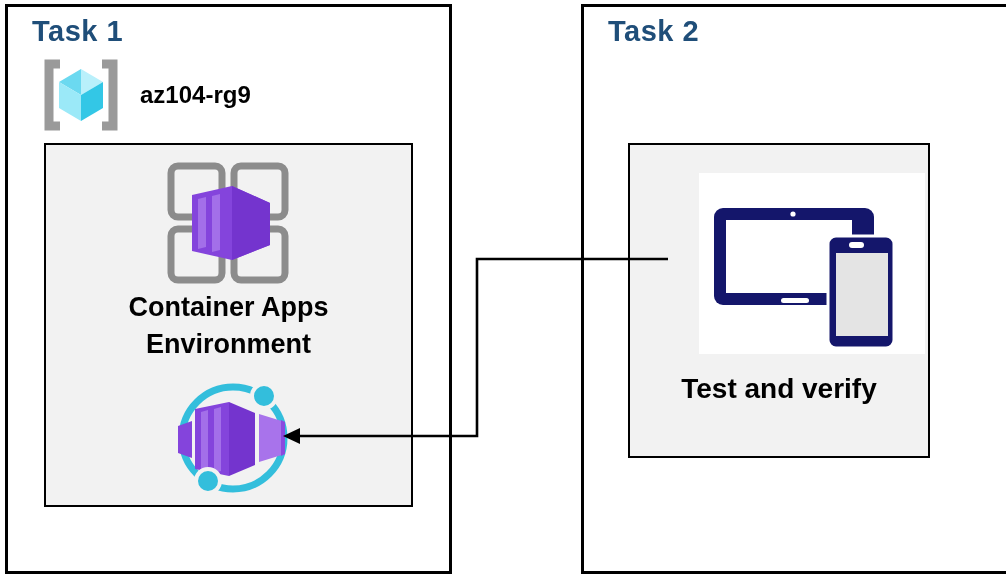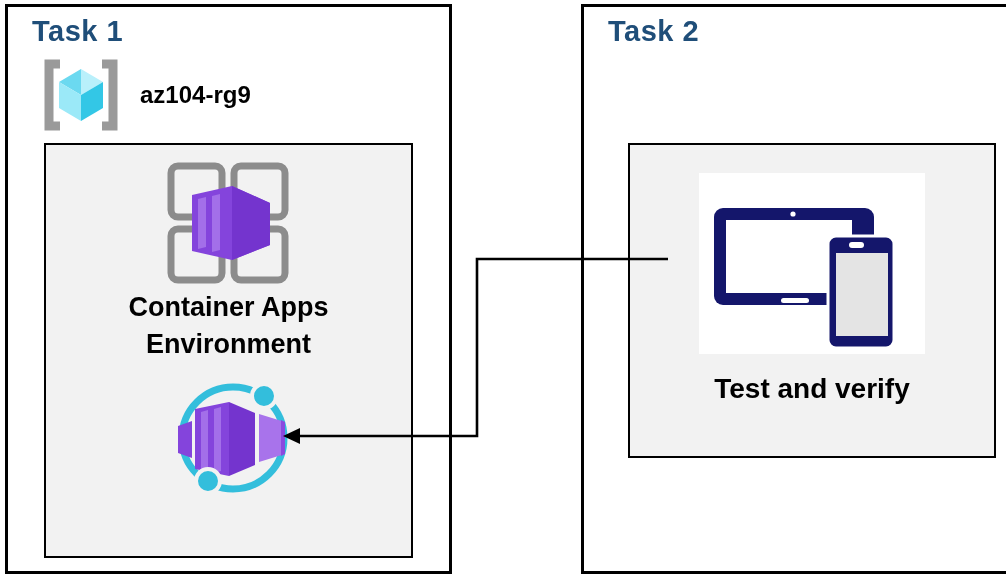--- a/index.html
+++ b/index.html
@@ -9,22 +9,22 @@
   .task-box{position:absolute;top:4px;height:570px;background:#fff;border:3px solid var(--box-border,#000);box-sizing:border-box;}
   .task1{left:5px;width:447px;}
   .task2{left:555px;width:446px;margin-left:26px;}
 
   .task-title{position:absolute;top:8px;left:24px;margin:0;font-size:29px;font-weight:bold;color:var(--task-title,#1F4E79);letter-spacing:0.5px;}
 
   .rg-row{position:absolute;top:50px;left:28px;display:flex;align-items:center;}
   .rg-name{font-size:24px;font-weight:bold;color:var(--label-text,#000);margin-left:14px;}
 
   .inner-box{position:absolute;background:var(--inner-fill,#F2F2F2);border:2px solid var(--box-border,#000);box-sizing:border-box;}
-  .inner1{left:36px;top:136px;width:369px;height:415px;}
-  .inner2{left:44px;top:136px;width:368px;height:315px;}
+  .inner1{left:36px;top:136px;width:369px;height:364px;}
+  .inner2{left:44px;top:136px;width:302px;height:315px;}
 
   .abs{position:absolute;}
   .diagram-label{position:absolute;width:100%;text-align:center;font-weight:bold;color:var(--label-text,#000);}
   .env-label{top:144px;left:0;font-size:27px;line-height:37px;}
   .env-label .wrap{display:inline-block;width:250px;}
   .app-label{top:360px;left:0;font-size:28px;}
   .test-label{top:228px;left:0;font-size:28px;}
 
   .icon-plate{position:absolute;left:69px;top:28px;width:226px;height:181px;background:#fff;}
 

